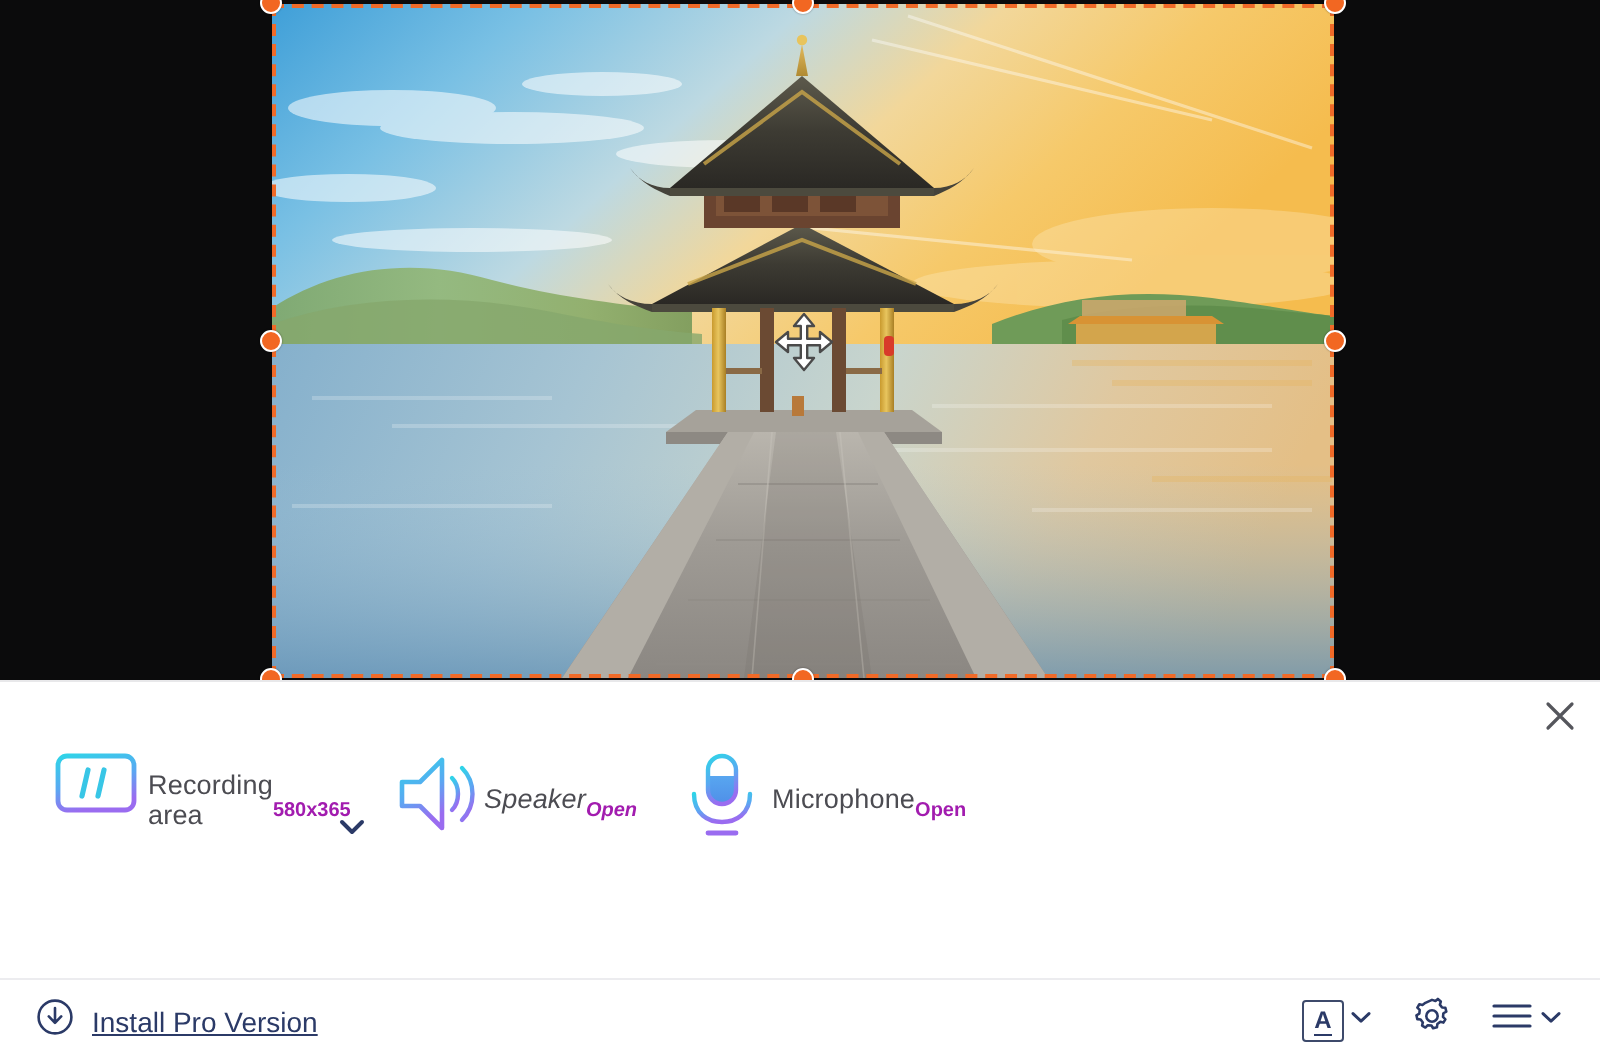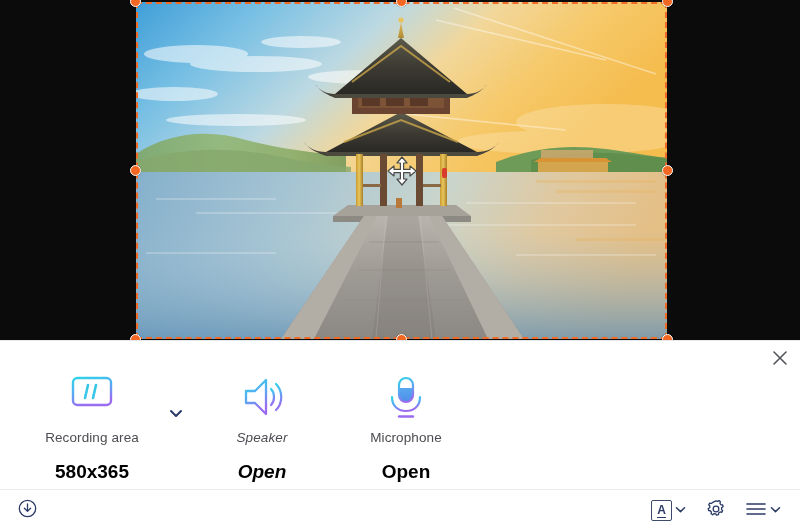--- a/index.html
+++ b/index.html
@@ -59,29 +59,29 @@
   #close-button {
     position: absolute; right: 9px; top: 6px;
     width: 22px; height: 22px; cursor: pointer;
     display: flex; align-items: center; justify-content: center;
   }
   #controls-row {
     position: absolute; left: 0; top: 22px; width: 800px; height: 122px;
     display: flex; align-items: flex-start;
   }
   .control {
-    display: flex; flex-direction: column; align-items: center;
+    display: flex; flex-direction: row; align-items: center;
     width: 140px; padding-top: 6px; cursor: pointer;
   }
   .control .ico { height: 56px; display: flex; align-items: center; justify-content: center; }
   .control .c-label {
     font-size: 13.5px; color: #4c4c52; margin-top: 5px; letter-spacing: .1px;
   }
   .control .c-value {
-    font-size: 19px; color: #000000; font-weight: bold; margin-top: 16px;
+    font-size: 10px; color: #a21caf; font-weight: bold; margin-top: 16px;
   }
   #area-group { display: flex; align-items: flex-start; margin-left: 22px; }
   #area-chevron {
     margin-top: 38px; margin-left: 2px; width: 24px; height: 24px;
     display: flex; align-items: center; justify-content: center; cursor: pointer;
   }
   #camera-control { margin-left: 10px; }
   #speaker-control { margin-left: 4px; font-style: italic; }
   #mic-control { margin-left: 4px; }
 
@@ -382,20 +382,21 @@
     </div>
 
     <div id="bottom-bar">
       <div id="install-pro">
         <span>
           <svg width="19" height="19" viewBox="0 0 19 19">
             <circle cx="9.5" cy="9.5" r="8.2" fill="none" stroke="#2b3a67" stroke-width="1.3"></circle>
             <path d="M9.5 5 L9.5 12.2 M6.4 9.2 L9.5 12.4 L12.6 9.2" fill="none" stroke="#2b3a67" stroke-width="1.3" stroke-linecap="round" stroke-linejoin="round"></path>
           </svg>
         </span>
+        <span class="pro-text">Install Pro Version</span>
       </div>
 
       <div id="bottom-tools">
         <div class="tool-btn">
           <span class="anno-box">
               <span>A</span>
             </span>
           <span>
             <svg width="13" height="13" viewBox="0 0 13 13">
               <path d="M2.5 4.8 L6.5 8.6 L10.5 4.8" fill="none" stroke="#2b3a67" stroke-width="1.5" stroke-linecap="round" stroke-linejoin="round"></path>

